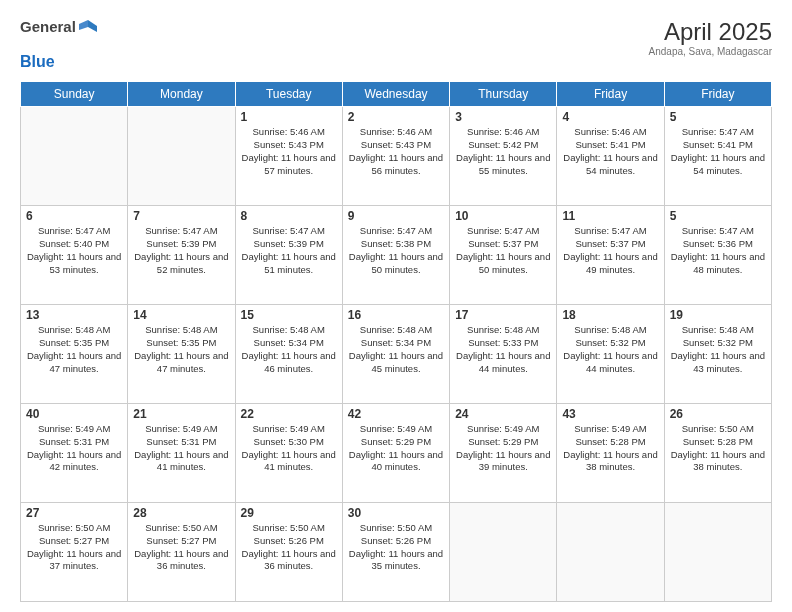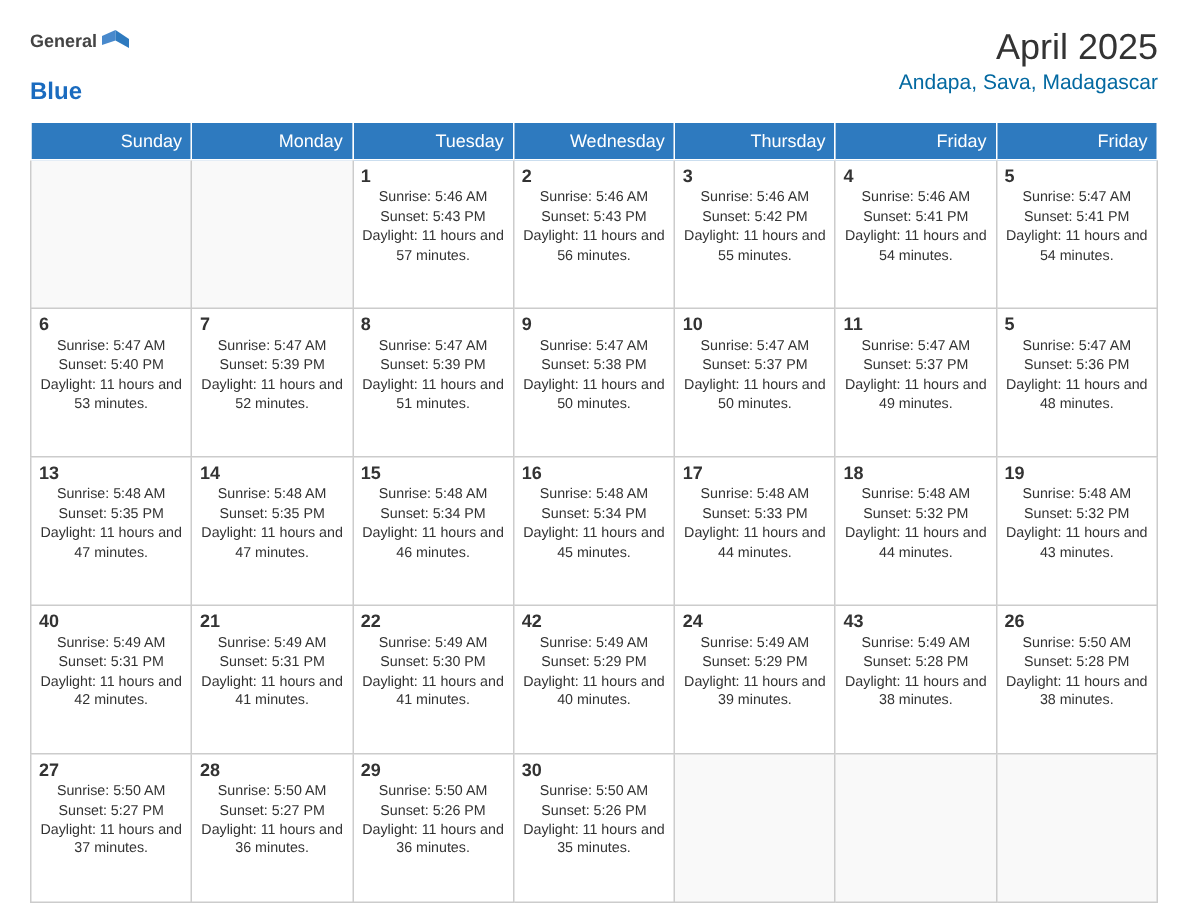--- a/index.html
+++ b/index.html
@@ -30,33 +30,33 @@
     }
     .title-block {
       text-align: right;
     }
     .month-year {
       font-size: 24px;
       color: #333;
       font-weight: normal;
     }
     .location {
-      font-size: 14px;
-      color: #0369a1;
+      font-size: 10px;
+      color: #737373;
     }
     .calendar {
       width: 100%;
       border-collapse: collapse;
       flex: 1;
       font-size: 10.5px;
     }
     .calendar th {
       background: #2e7abf;
       color: #fff;
-      text-align: right;
+      text-align: center;
       padding: 5px 6px;
       font-size: 12px;
       font-weight: normal;
       border: 1px solid #fff;
     }
     .calendar td {
       border: 1px solid #ccc;
       vertical-align: top;
       padding: 3px 5px;
       width: calc(100% / 7);
@@ -80,21 +80,21 @@
     }
   </style>
 </head>
 <body>
 
 <div class="page">
   <div class="header">
     <div class="logo">
   <div style="display:flex;flex-direction:column;line-height:1.2;">
     <div style="display:flex;align-items:center;gap:3px;">
-      <span style="font-size:12px;font-weight:bold;color:#444;">General</span>
+      <span style="font-size:15px;font-weight:bold;color:#444;">General</span>
       <svg width="18" height="18" viewBox="0 0 18 18">
         <polygon points="9,2 18,8 18,14 9,9" fill="#2e7abf"></polygon>
         <polygon points="0,6 9,2 9,9 0,12" fill="#1a6bbf" opacity="0.8"></polygon>
       </svg>
     </div>
     <span style="font-size:16px;font-weight:bold;color:#1a6bbf;margin-top:16px;">Blue</span>
   </div>
 </div>
     <div class="title-block">
       <div class="month-year">April 2025</div>

